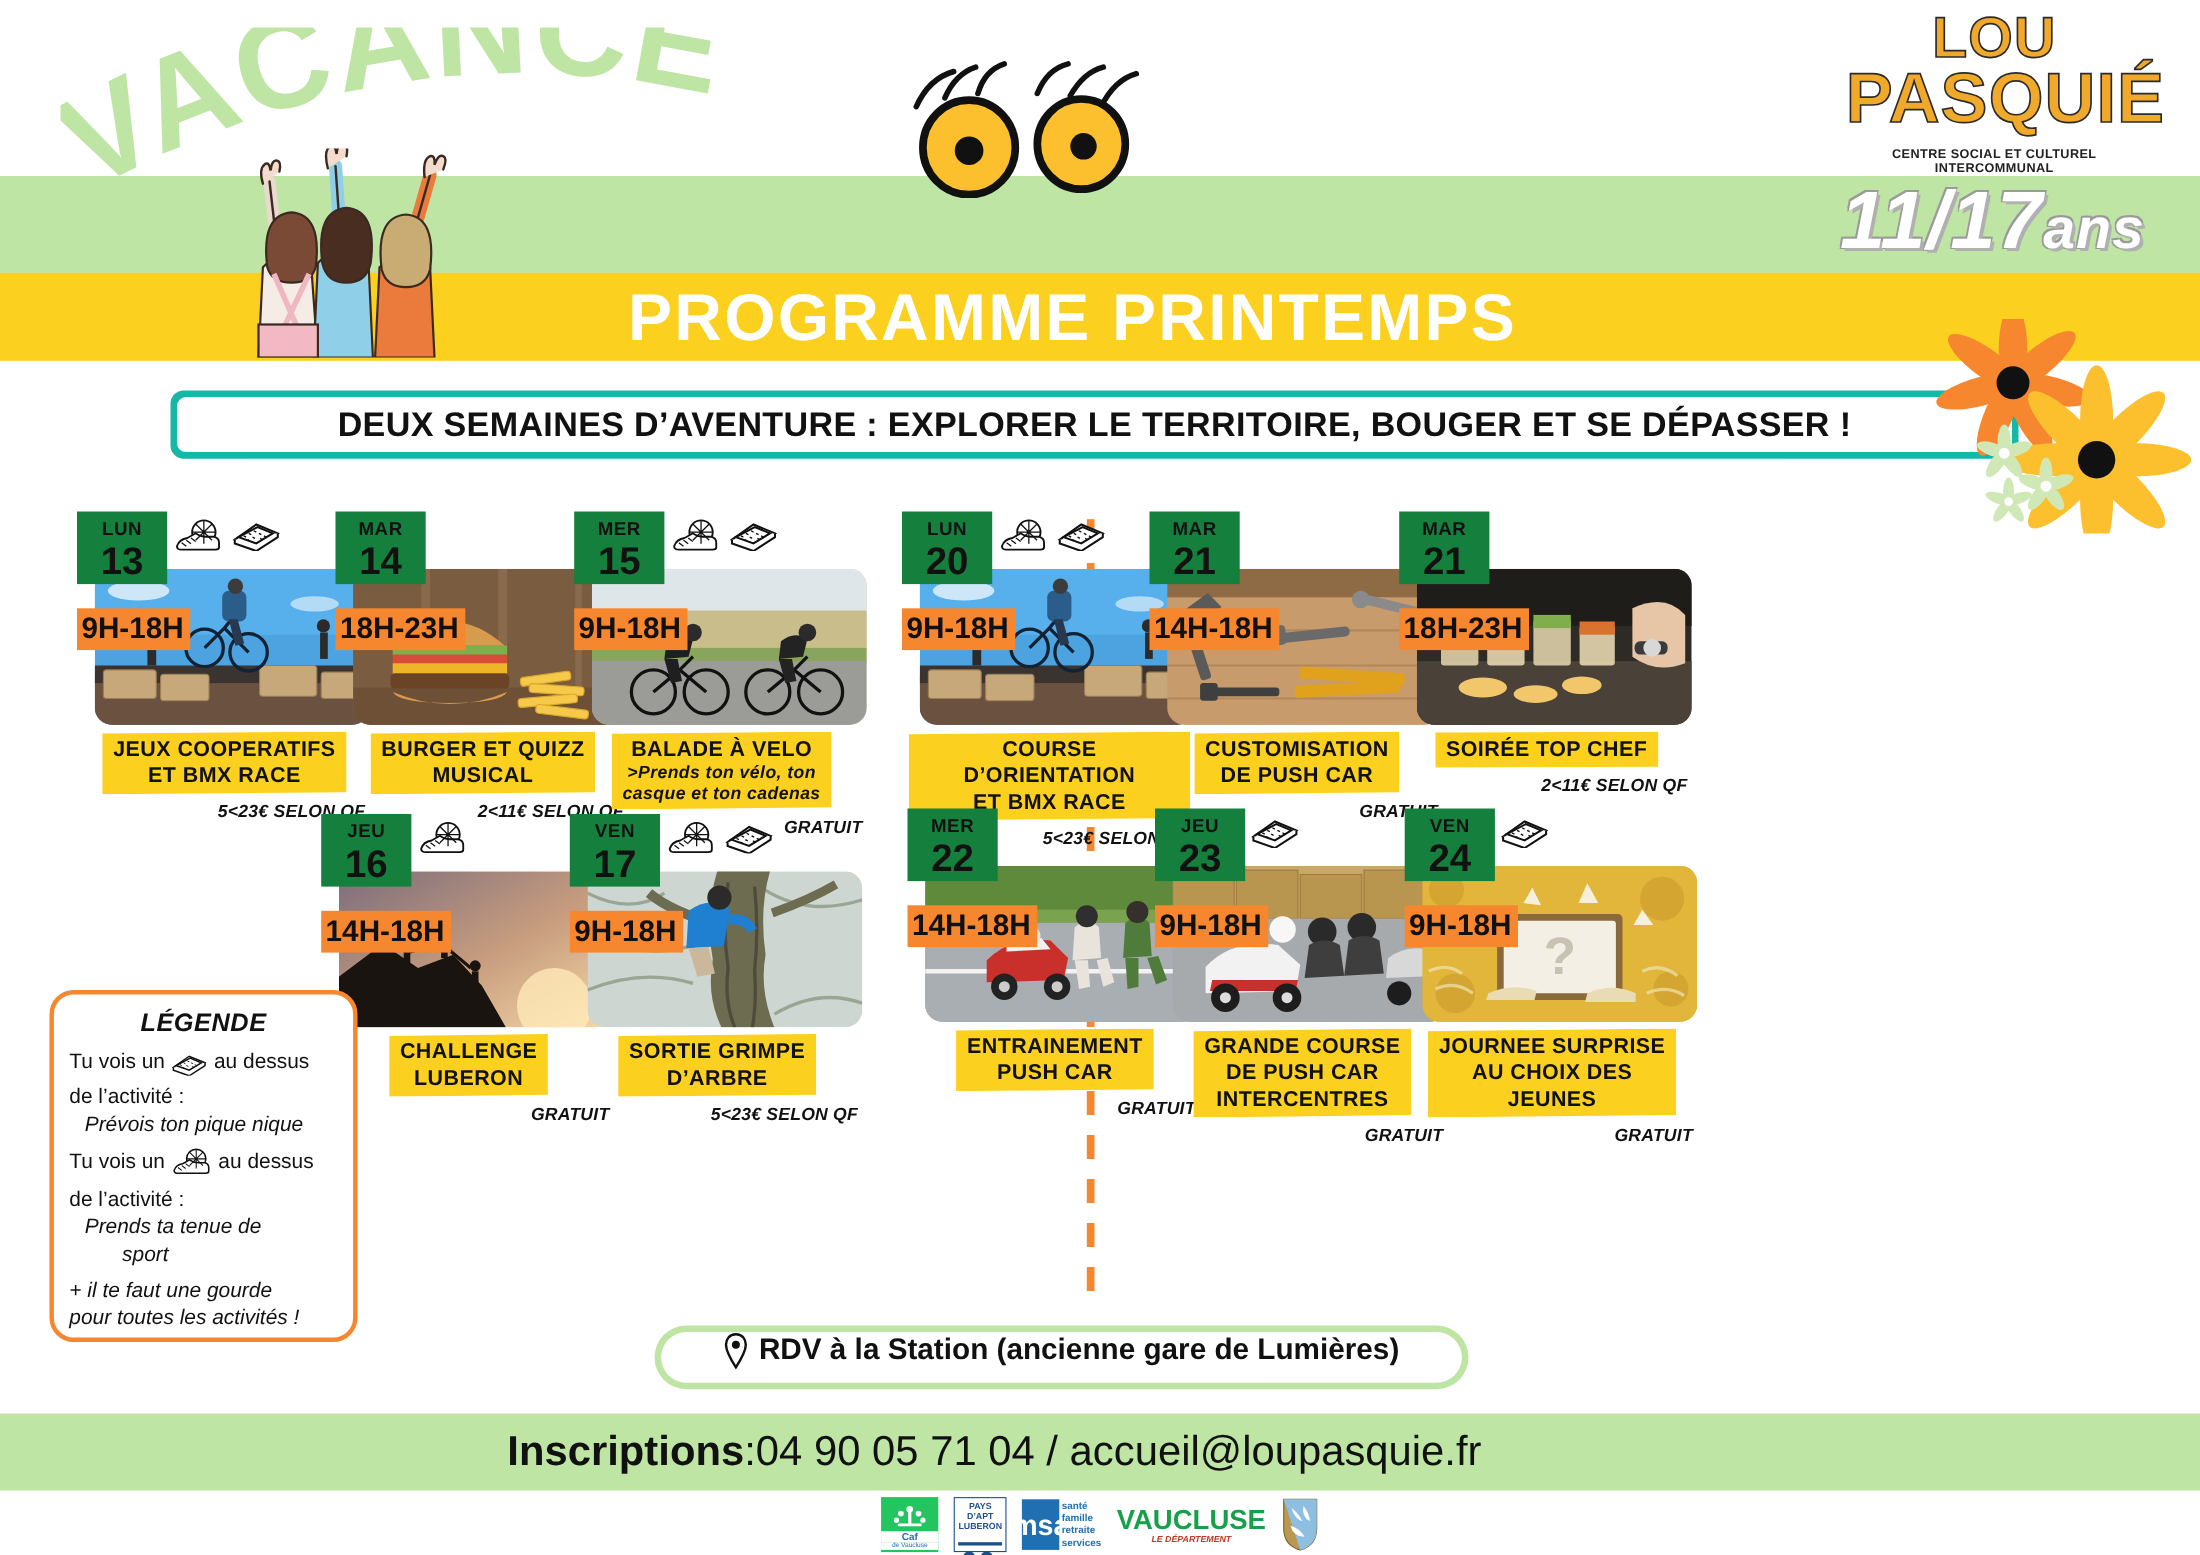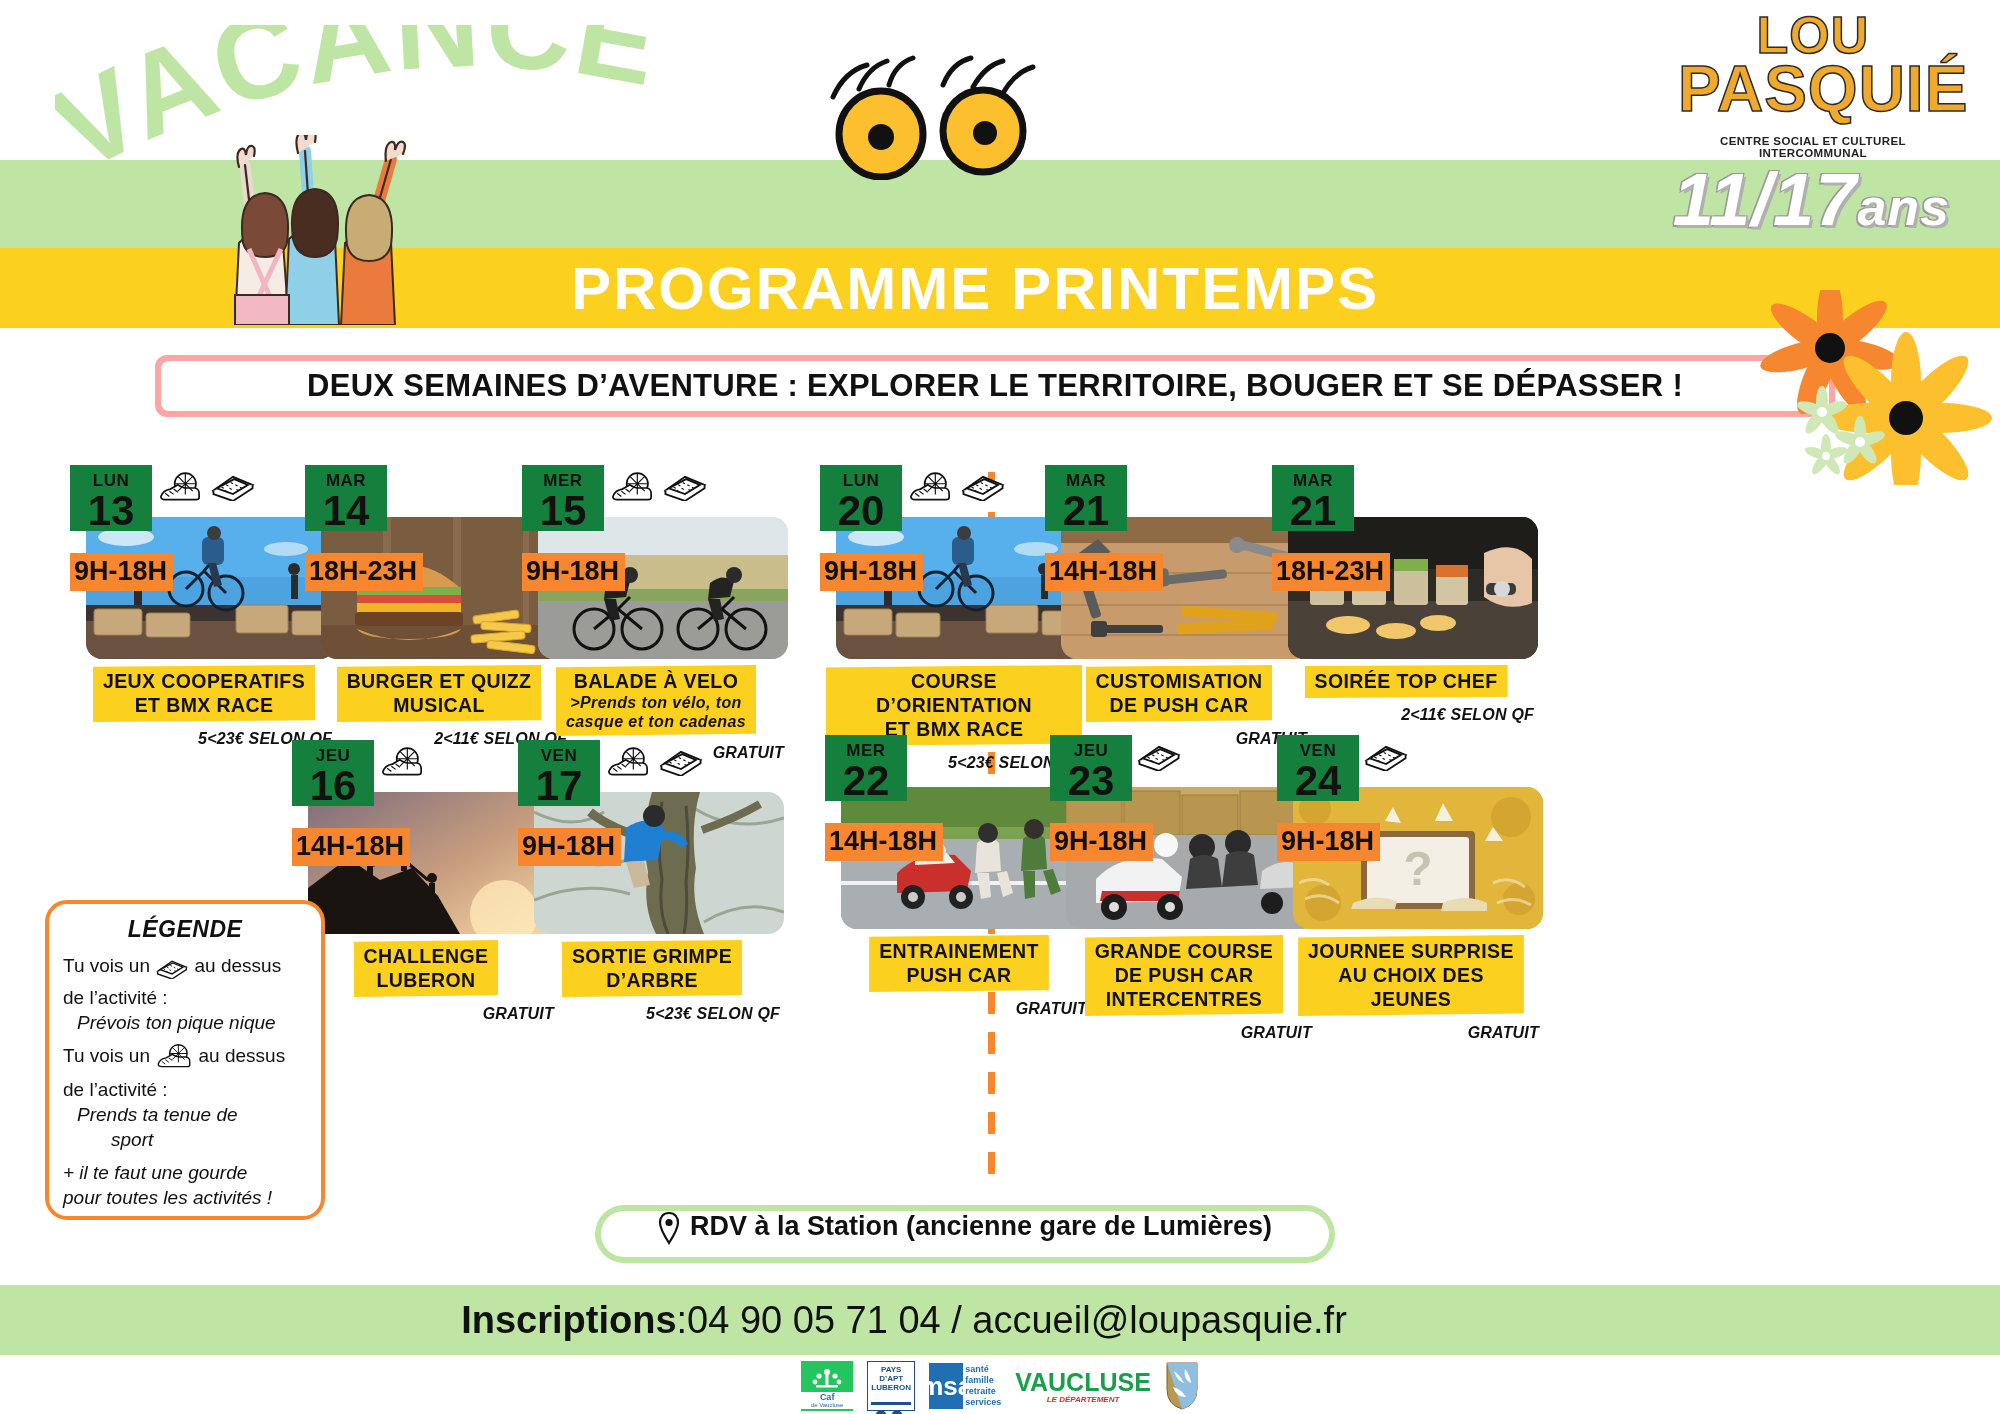--- a/index.html
+++ b/index.html
@@ -31,39 +31,39 @@
         text-shadow:3px 3px 0 #b0b0b0,-1.5px -1.5px 0 #9a9a9a,1.5px -1.5px 0 #9a9a9a,-1.5px 1.5px 0 #9a9a9a;
         letter-spacing:1px;line-height:1;}
   .ages .small{font-size:52px;}
 
   
   .prog{position:absolute;left:475px;top:250px;width:1000px;text-align:center;color:#fff;
         font-family:"Liberation Sans Narrow","Liberation Sans",sans-serif;font-weight:bold;font-size:60px;
         letter-spacing:2px;line-height:78px;}
 
   
-  .subbanner{position:absolute;left:155px;top:355px;width:1680px;height:62px;background:#fca5a5;border-radius:12px;}
+  .subbanner{position:absolute;left:155px;top:355px;width:1680px;height:62px;background:#14b8a6;border-radius:12px;}
   .subbanner .inner{position:absolute;left:6px;top:6px;width:1668px;height:50px;background:#fff;border-radius:8px;
         display:flex;align-items:center;justify-content:center;}
   .subbanner .txt{font-family:"Liberation Sans Narrow","Liberation Sans",sans-serif;font-weight:bold;font-size:31px;color:#111;letter-spacing:.3px;}
 
   
   .flowers{position:absolute;right:0px;top:290px;width:290px;height:190px;}
 
   
   .divider{position:absolute;left:988px;top:472px;width:7px;height:710px;
            background:repeating-linear-gradient(to bottom,#f7872e 0 22px,transparent 22px 40px);}
 
   
   .card{position:absolute;width:266px;}
   .card .photo{position:absolute;left:16px;top:52px;width:250px;height:142px;border-radius:16px;overflow:hidden;}
   .card .photo .ph{width:100%;height:100%;}
   .datebox{position:absolute;left:0;top:0;width:82px;background:#15803d;z-index:5;text-align:center;padding:6px 0 0;}
   .datebox .dow{font-size:17px;font-weight:bold;color:#111;letter-spacing:.5px;line-height:20px;}
-  .datebox .num{font-size:42px;font-weight:bold;color:#111;line-height:40px;}
+  .datebox .num{font-size:35px;font-weight:bold;color:#111;line-height:40px;}
   .hourbox{position:absolute;left:0;top:88px;background:#f7872e;z-index:6;padding:3px 6px 4px 4px;
            font-family:"Liberation Sans Narrow","Liberation Sans",sans-serif;font-weight:bold;font-size:27px;color:#111;white-space:nowrap;}
   .icons{position:absolute;top:6px;left:86px;display:flex;gap:6px;z-index:6;}
 
   .capwrap{position:absolute;left:6px;top:200px;width:256px;text-align:center;}
   .caphl{display:inline-block;background:#fcd01f;padding:4px 10px 5px;
           font-family:"Liberation Sans",sans-serif;font-weight:bold;font-size:19.5px;color:#111;
           letter-spacing:.4px;line-height:24px;
           clip-path:polygon(0 3%,100% 0,100% 97%,0 100%);}
   .note{display:block;font-weight:bold;font-style:italic;font-size:16px;color:#111;line-height:19px;}

